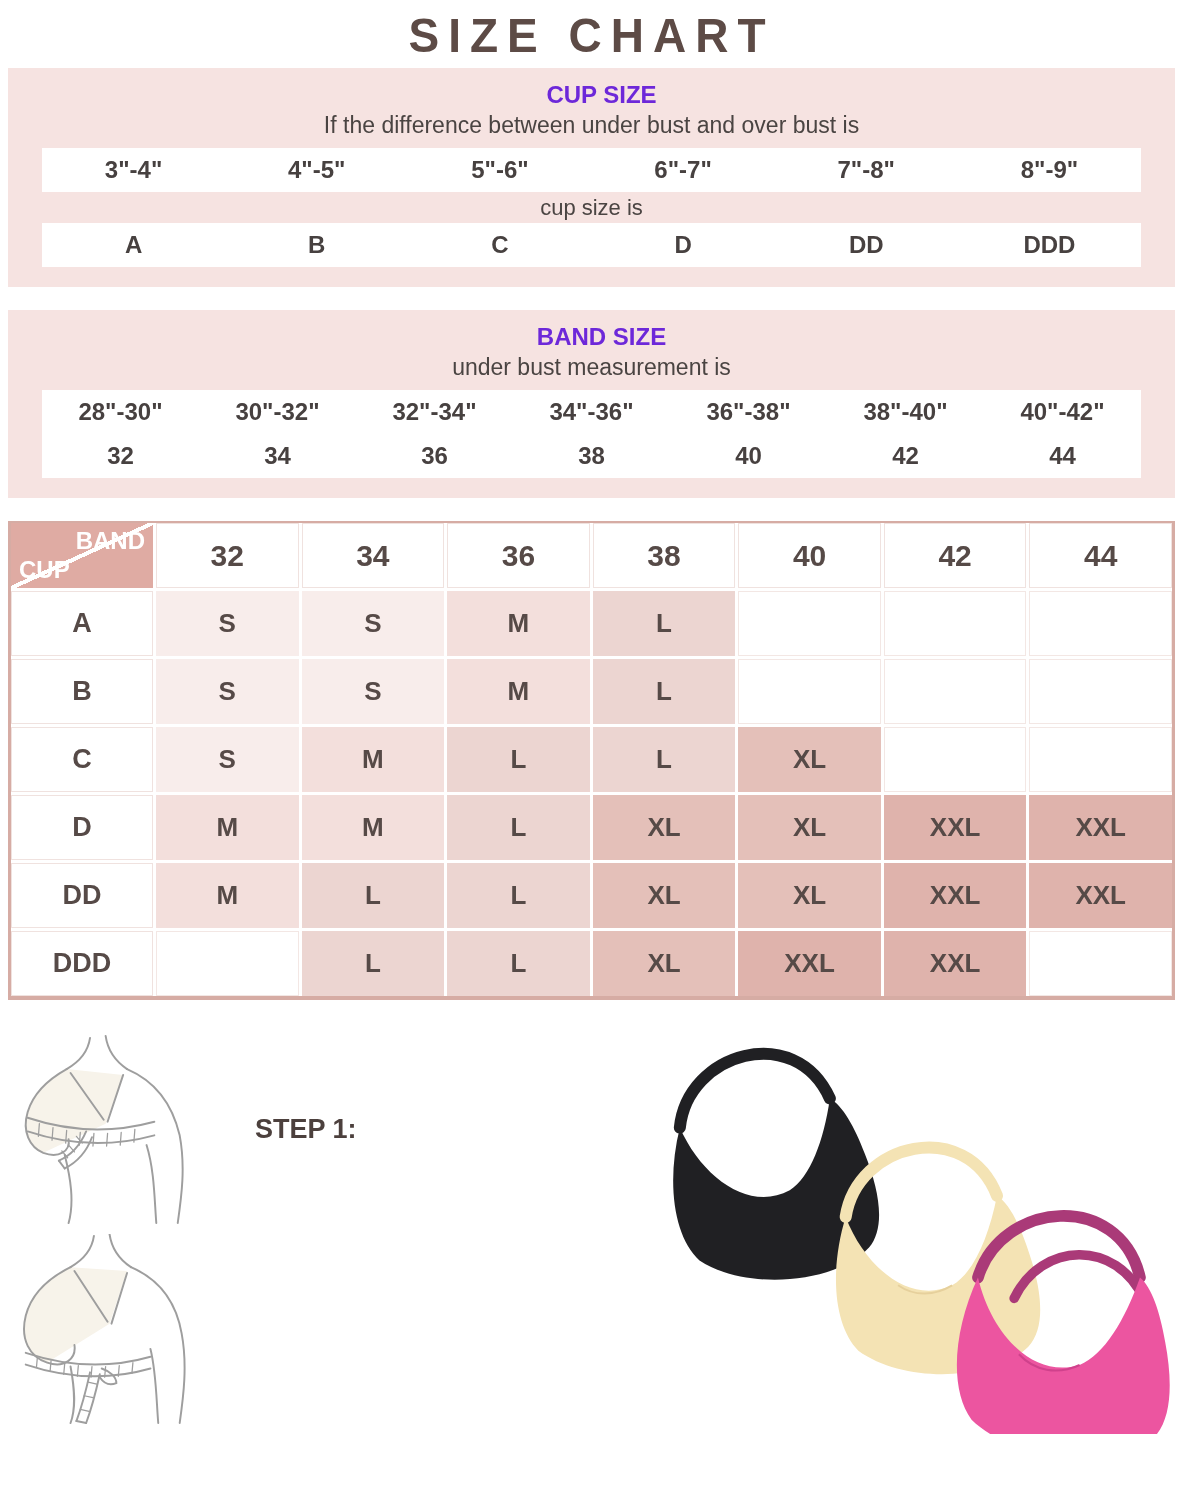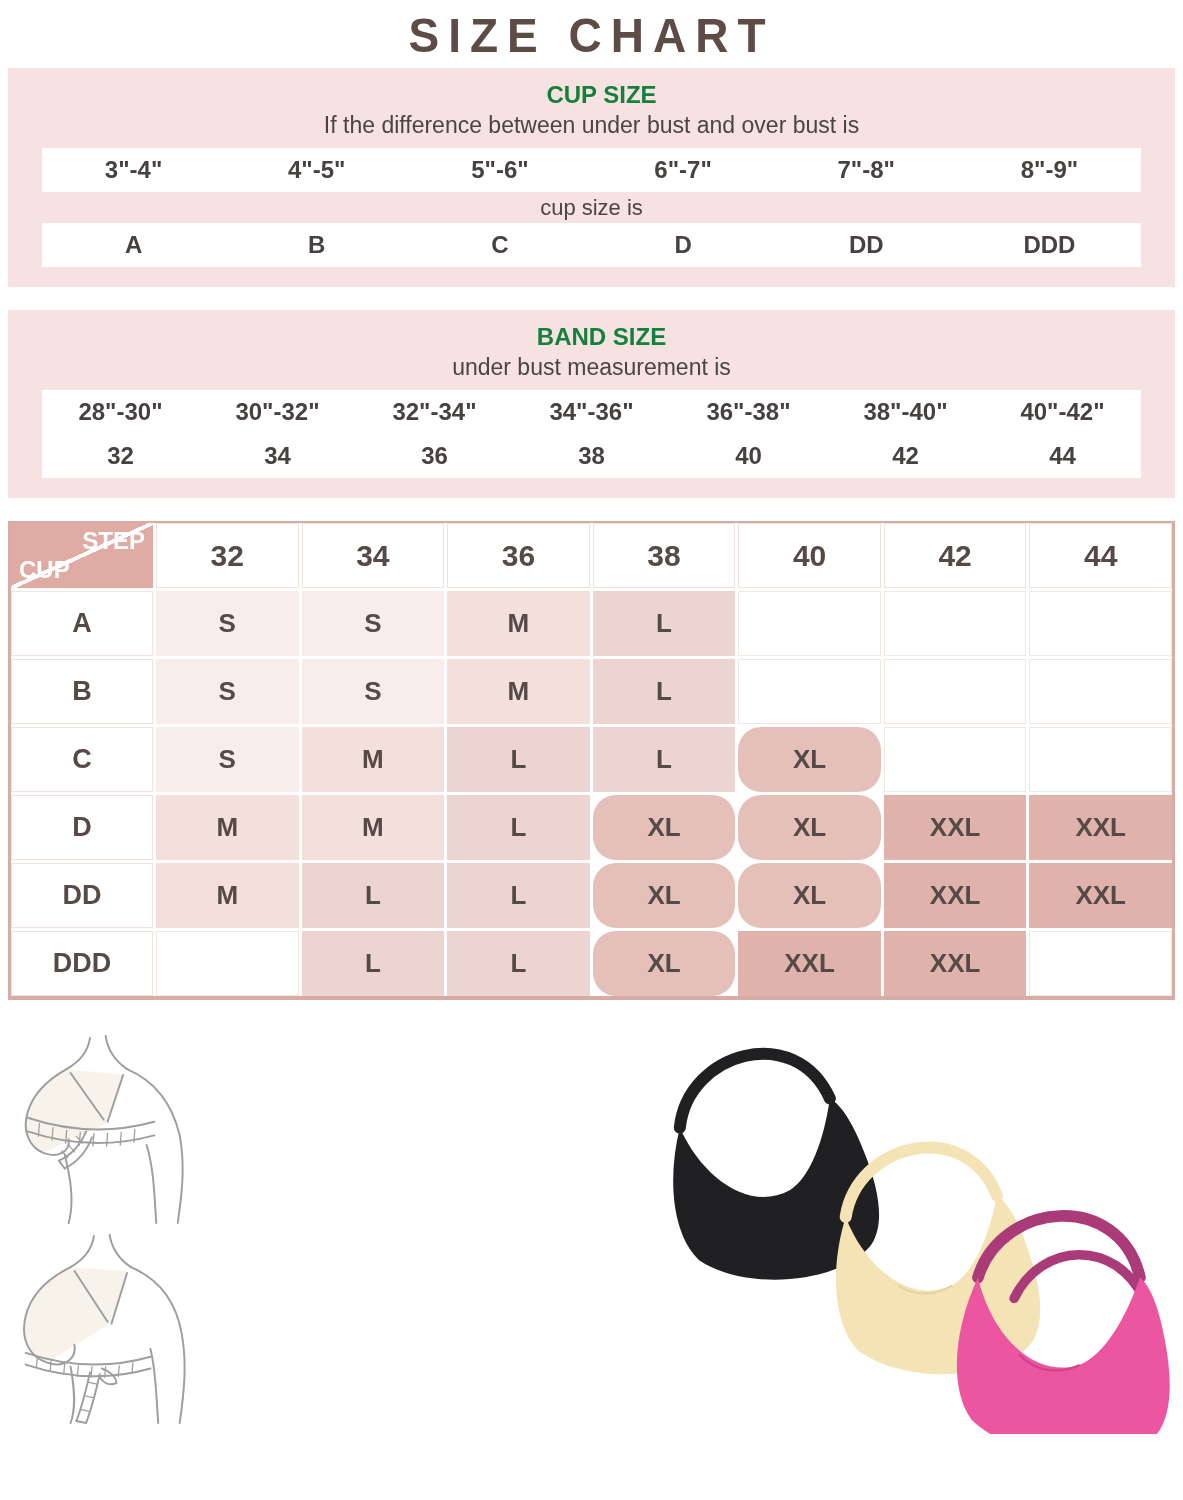--- a/index.html
+++ b/index.html
@@ -18,21 +18,21 @@
   .tips{
     text-align:center;font-size:25px;color:#3d3938;margin:0 0 26px 0;
   }
   .tips .tips-label{font-weight:bold;margin-right:8px;}
 
   
   .panel{
     background:var(--panel-bg,#f6e3e1);
     padding:12px 0 20px 0;margin:0 0 23px 0;
   }
-  .panel-heading{text-align:center;font-size:24px;font-weight:bold;color:#15803d;line-height:30px;padding-left:20px;}
+  .panel-heading{text-align:center;font-size:24px;font-weight:bold;color:#6d28d9;line-height:30px;padding-left:20px;}
   .panel-subtitle{text-align:center;font-size:23px;color:#4a4442;line-height:30px;margin-bottom:8px;}
   .value-band{
     background:#fff;margin:0 34px;height:44px;
     display:grid;align-items:center;
   }
   .value-band.cols-6{grid-template-columns:repeat(6,1fr);}
   .value-band.cols-7{grid-template-columns:repeat(7,1fr);}
   .band-cell{text-align:center;font-size:24px;font-weight:bold;color:#474140;}
   .mid-text{text-align:center;font-size:22px;color:#4a4442;line-height:31px;}
 
@@ -57,21 +57,21 @@
   .m-head,.m-label,.m-cell{
     display:flex;align-items:center;justify-content:center;
     font-weight:bold;color:#564a47;
   }
   .m-head{font-size:30px;background:#fff;box-shadow:inset 0 0 0 1px #f0e2df;}
   .m-label{font-size:27px;background:#fff;box-shadow:inset 0 0 0 1px #f0e2df;}
   .m-cell{font-size:26px;}
   .cell-S{background:var(--size-S,#f8edeb);}
   .cell-M{background:var(--size-M,#f3dfdc);}
   .cell-L{background:var(--size-L,#ecd5d1);}
-  .cell-XL{background:var(--size-XL,#e4c0b9);border-radius:23px;}
+  .cell-XL{background:var(--size-XL,#e4c0b9);}
   .cell-XXL{background:var(--size-XXL,#dfb3ac);}
   .cell-empty{background:#fff;box-shadow:inset 0 0 0 1px #f3e7e4;}
 
   
   .bottom{display:flex;margin-top:34px;}
   .steps-col{width:625px;}
   .step{display:flex;align-items:center;margin-bottom:10px;}
   .step-art{flex:0 0 205px;}
   .step-text{margin-left:42px;}
   .step-title,.step-desc{font-size:27px;font-weight:bold;color:#4c403d;line-height:34px;}
@@ -128,21 +128,21 @@
         <div class="band-cell">38</div>
         <div class="band-cell">40</div>
         <div class="band-cell">42</div>
         <div class="band-cell">44</div>
       </div>
   </div>
 
   <div class="matrix">
     <div class="matrix-grid" id="matrix-grid">
       <div class="m-corner">
-        <span class="corner-top">STEP</span>
+        <span class="corner-top">BAND</span>
         <span class="corner-bottom">CUP</span>
       </div>
     <div class="m-head">32</div>
         <div class="m-head">34</div>
         <div class="m-head">36</div>
         <div class="m-head">38</div>
         <div class="m-head">40</div>
         <div class="m-head">42</div>
         <div class="m-head">44</div>
         <div class="m-label">A</div>
@@ -214,20 +214,21 @@
             <path d="M20 86 C62 100 106 102 150 90"></path>
             <path d="M20 100 C62 114 106 116 150 104"></path>
             <path d="M32 92 l-1 13 M46 96 l-1 13 M60 99 l-1 13 M74 101 l-1 13 M88 102 l-1 13 M102 102 l-1 13 M116 101 l-1 13 M130 98 l-1 13" stroke-width="1.3"></path>
             <path d="M86 106 C80 122 70 132 58 138"></path>
             <path d="M80 100 C74 114 66 124 52 130"></path>
             <path d="M58 138 L52 130"></path>
             <path d="M76 112 l-6 -7 M68 121 l-6 -7 M61 127 l-6 -7" stroke-width="1.3"></path>
           </g>
         </svg>
         <div class="step-text">
+          <div class="step-title">STEP 1:</div>
         </div>
       </div>
 
       <div class="step">
         <svg class="step-art" width="205" height="190" viewBox="0 0 210 195">
           <path class="sketch-fill" d="M64 34 C44 44 24 60 18 84 C12 108 22 126 40 132 L104 92 L122 38 Z"></path>
           <g class="sketch">
             <path d="M88 2 C86 16 78 26 64 34"></path>
             <path d="M104 0 C106 14 114 26 126 34"></path>
             <path d="M126 34 C154 46 172 68 178 102 C184 134 180 166 176 194"></path>

